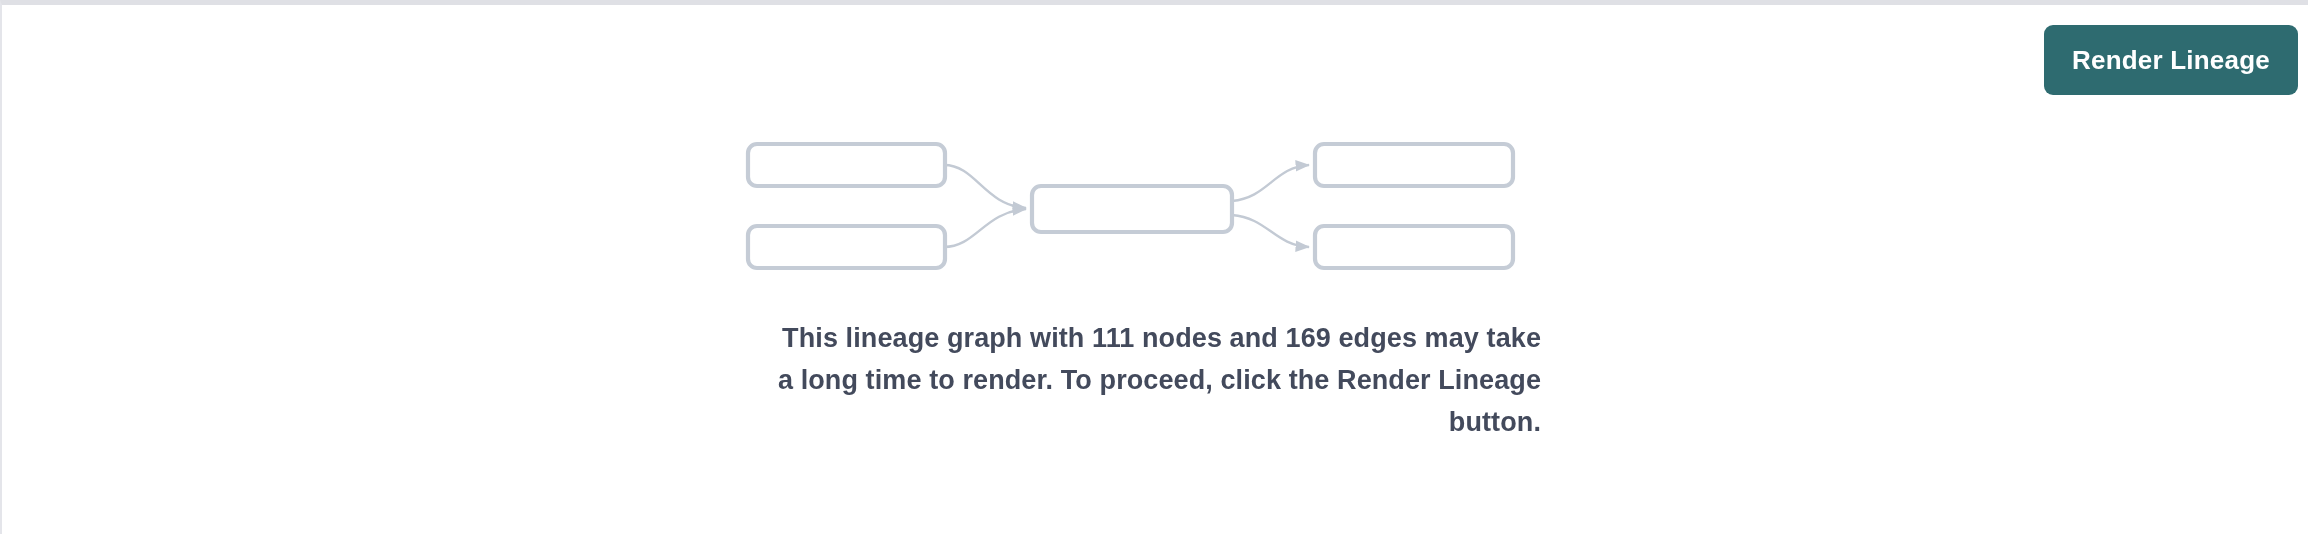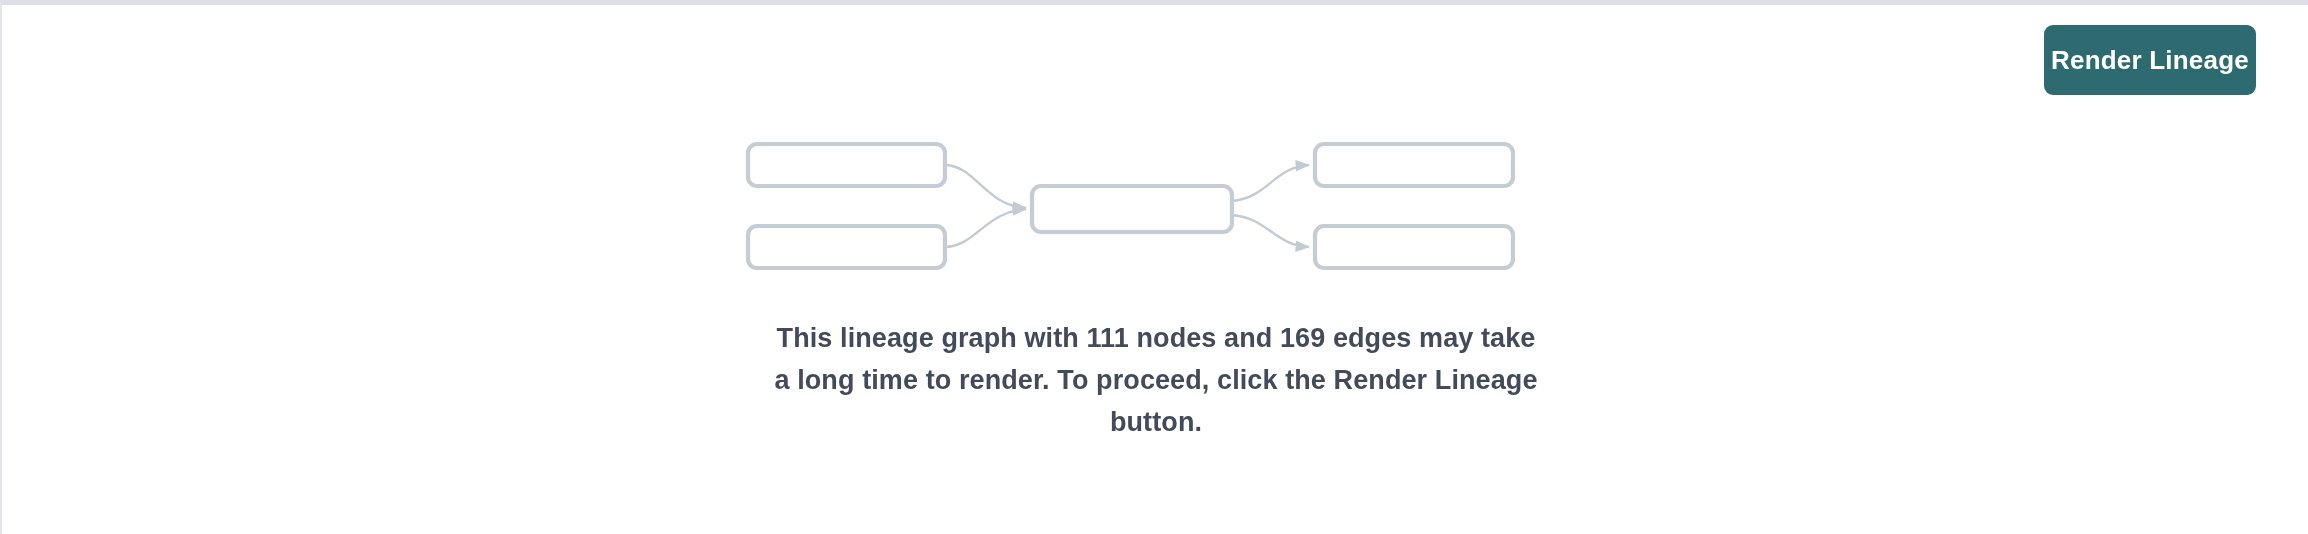--- a/index.html
+++ b/index.html
@@ -24,21 +24,21 @@
     border-top: 5px solid #dfe0e5;
     border-left: 2px solid #e4e5ea;
     box-sizing: border-box;
   }
 
   
   #render-lineage-button {
     position: absolute;
     left: 2042px;
     top: 20px;
-    width: 212px;
+    width: 254px;
     height: 70px;
     background: #2e6b70;
     color: #ffffff;
     border: none;
     border-radius: 9px;
     font-family: "Liberation Sans", sans-serif;
     font-size: 26px;
     font-weight: bold;
     letter-spacing: 0.2px;
     cursor: pointer;
@@ -61,21 +61,21 @@
 
   
   #lineage-placeholder-graph {
     margin-left: -4px;
     display: block;
   }
 
   #lineage-empty-message {
     margin-top: 22px;
     width: 770px;
-    text-align: center;
+    text-align: right;
     color: #434a5c;
     font-family: "Liberation Sans", sans-serif;
     font-size: 27px;
     font-weight: bold;
     line-height: 42px;
     letter-spacing: 0.1px;
   }
 </style>
 </head>
 <body>

